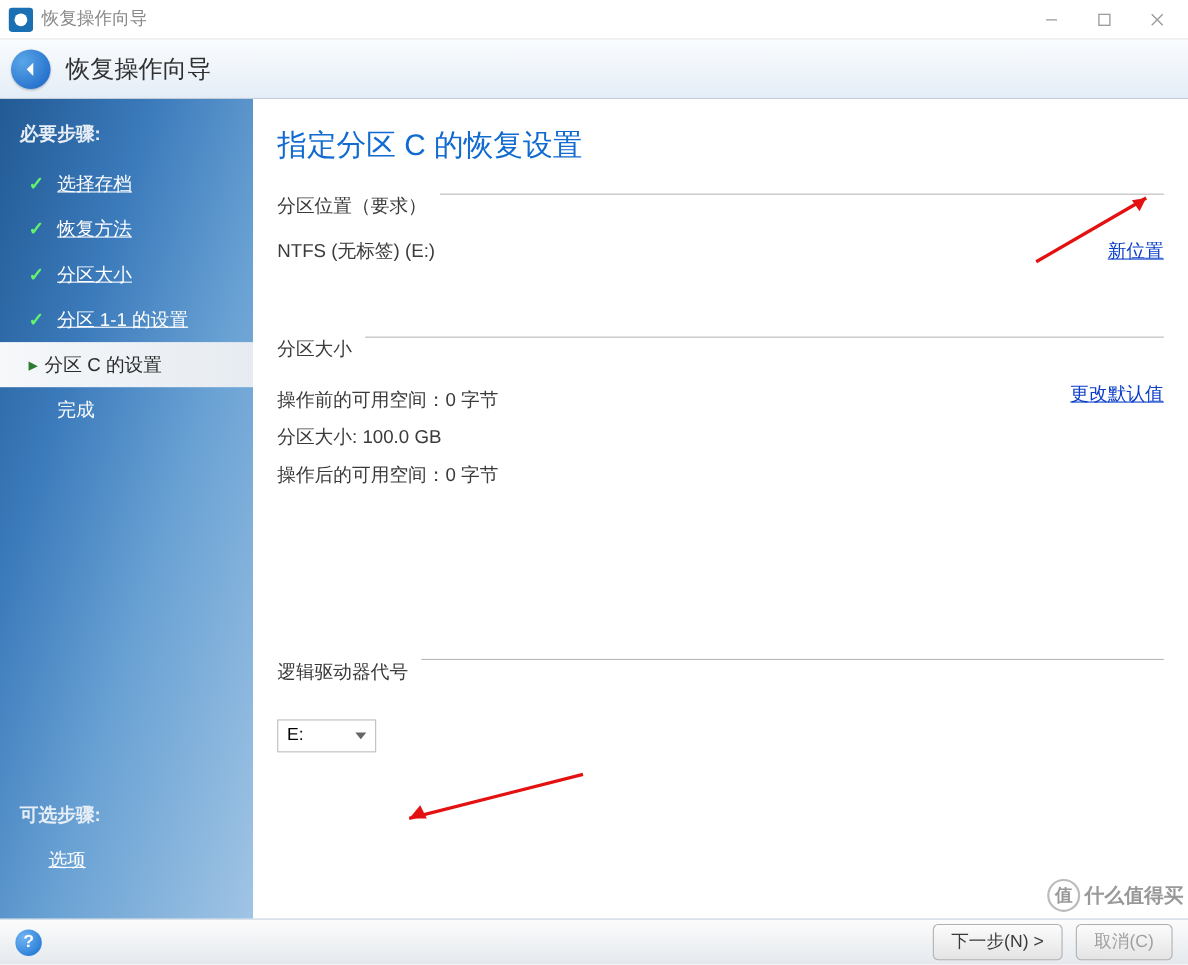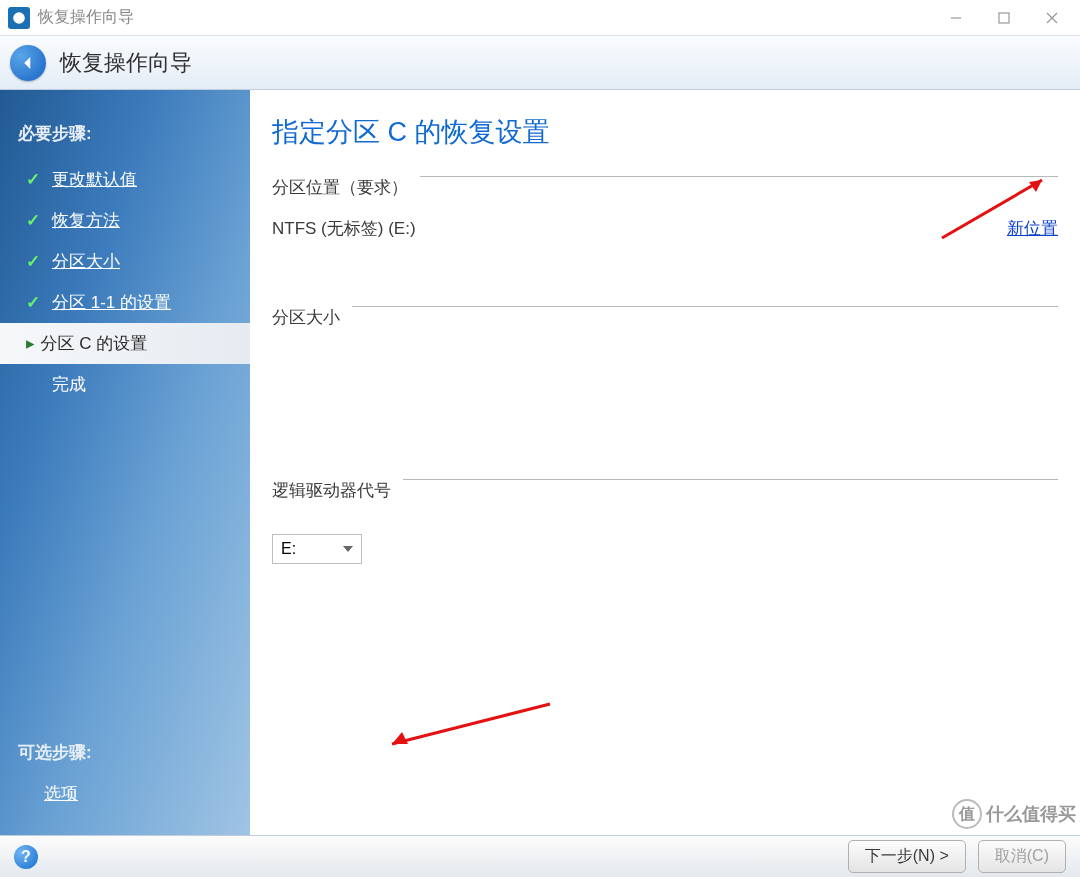--- a/index.html
+++ b/index.html
@@ -12,21 +12,21 @@
     .titlebar .win-controls { display: flex; }
     .winbtn { width: 48px; height: 36px; display: flex; align-items: center; justify-content: center; color: #888; cursor: pointer; }
     .winbtn svg { width: 12px; height: 12px; stroke: #999; stroke-width: 1.2; fill: none; }
 
     .header { height: 54px; background: linear-gradient(to bottom, #fafcfe, #e4edf6); display: flex; align-items: center; padding-left: 10px; border-bottom: 1px solid #c2cddb; }
     .back-btn { width: 36px; height: 36px; border-radius: 50%; background: radial-gradient(circle at 30% 30%, #5aa6e8, #1762c4); display: flex; align-items: center; justify-content: center; margin-right: 14px; box-shadow: 0 1px 2px rgba(0,0,0,.25); cursor:pointer; }
     .back-btn svg { width: 18px; height: 18px; fill: #fff; }
     .header-title { font-size: 22px; color: #303030; }
 
     .main { display: flex; height: 745px; }
-    .sidebar { width: 250px; background: linear-gradient(to bottom right, #225a94 0%, #3b7abb 30%, #6aa2d4 60%, #a0c4e4 100%); color: #fff; padding-top: 26px; }
+    .sidebar { width: 230px; background: linear-gradient(to bottom right, #225a94 0%, #3b7abb 30%, #6aa2d4 60%, #a0c4e4 100%); color: #fff; padding-top: 14px; }
     .sidebar-section { color: #e8eef6; font-size: 17px; font-weight: bold; padding: 6px 18px 14px; }
     .step { display: flex; align-items: center; padding: 9px 18px 9px 26px; font-size: 17px; }
     .step .icon { width: 16px; margin-right: 10px; flex-shrink: 0; }
     .step .check { color: #65f26c; font-weight: bold; }
     .step .label { color: #fff; text-decoration: underline; }
     .step.current { background: linear-gradient(to right, #f6f8fa 0%, #e6ebf1 100%); color: #2b2b2b; }
     .step.current .label { color: #2b2b2b; text-decoration: none; }
     .step.current .arrow { color: #2b7c2f; margin-right: 6px; }
     .step.future .label { text-decoration: none; color: #fff; }
     .opt-section { margin-top: 330px; }
@@ -101,21 +101,21 @@
   </div>
   <div class="header-title">恢复操作向导</div>
 </div>
 
 <div class="main">
   <div class="sidebar">
     <div class="sidebar-section">必要步骤:</div>
 
     <div class="step">
       <span class="icon check">✓</span>
-      <span class="label">更改默认值</span>
+      <span class="label">选择存档</span>
     </div>
     <div class="step">
       <span class="icon check">✓</span>
       <span class="label">恢复方法</span>
     </div>
     <div class="step">
       <span class="icon check">✓</span>
       <span class="label">分区大小</span>
     </div>
     <div class="step">
@@ -152,20 +152,28 @@
     <svg class="arrow-overlay arrow1" width="130" height="80">
       <line x1="10" y1="70" x2="110" y2="12" stroke="#e31111" stroke-width="3"></line>
       <polygon points="110,12 97,14 104,24" fill="#e31111"></polygon>
     </svg>
 
     <div class="size-block">
       <div class="section-label">
         <span class="txt">分区大小</span>
         <span class="line"></span>
       </div>
+      <div class="row-align">
+        <div class="size-lines">
+          <div>操作前的可用空间：0 字节</div>
+          <div>分区大小: 100.0 GB</div>
+          <div>操作后的可用空间：0 字节</div>
+        </div>
+        <div class="link">更改默认值</div>
+      </div>
     </div>
 
     <div class="drive-block">
       <div class="section-label">
         <span class="txt">逻辑驱动器代号</span>
         <span class="line"></span>
       </div>
       <div class="combo">
         <span>E:</span>
         <span class="arr"></span>

